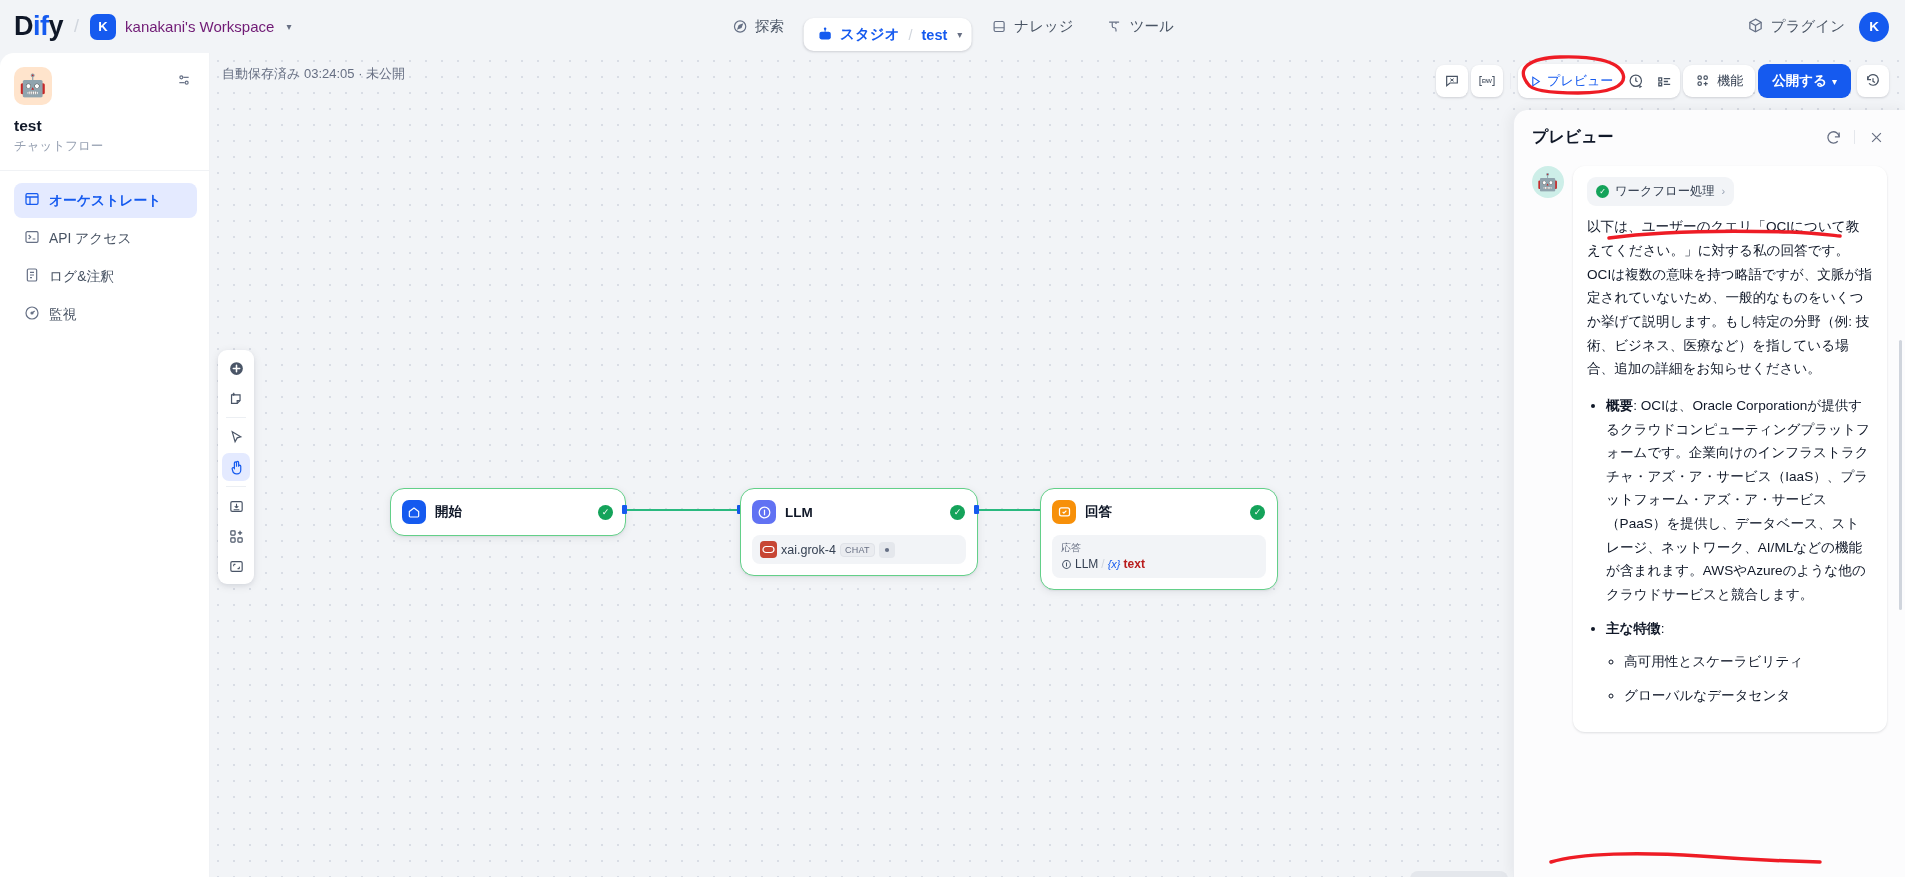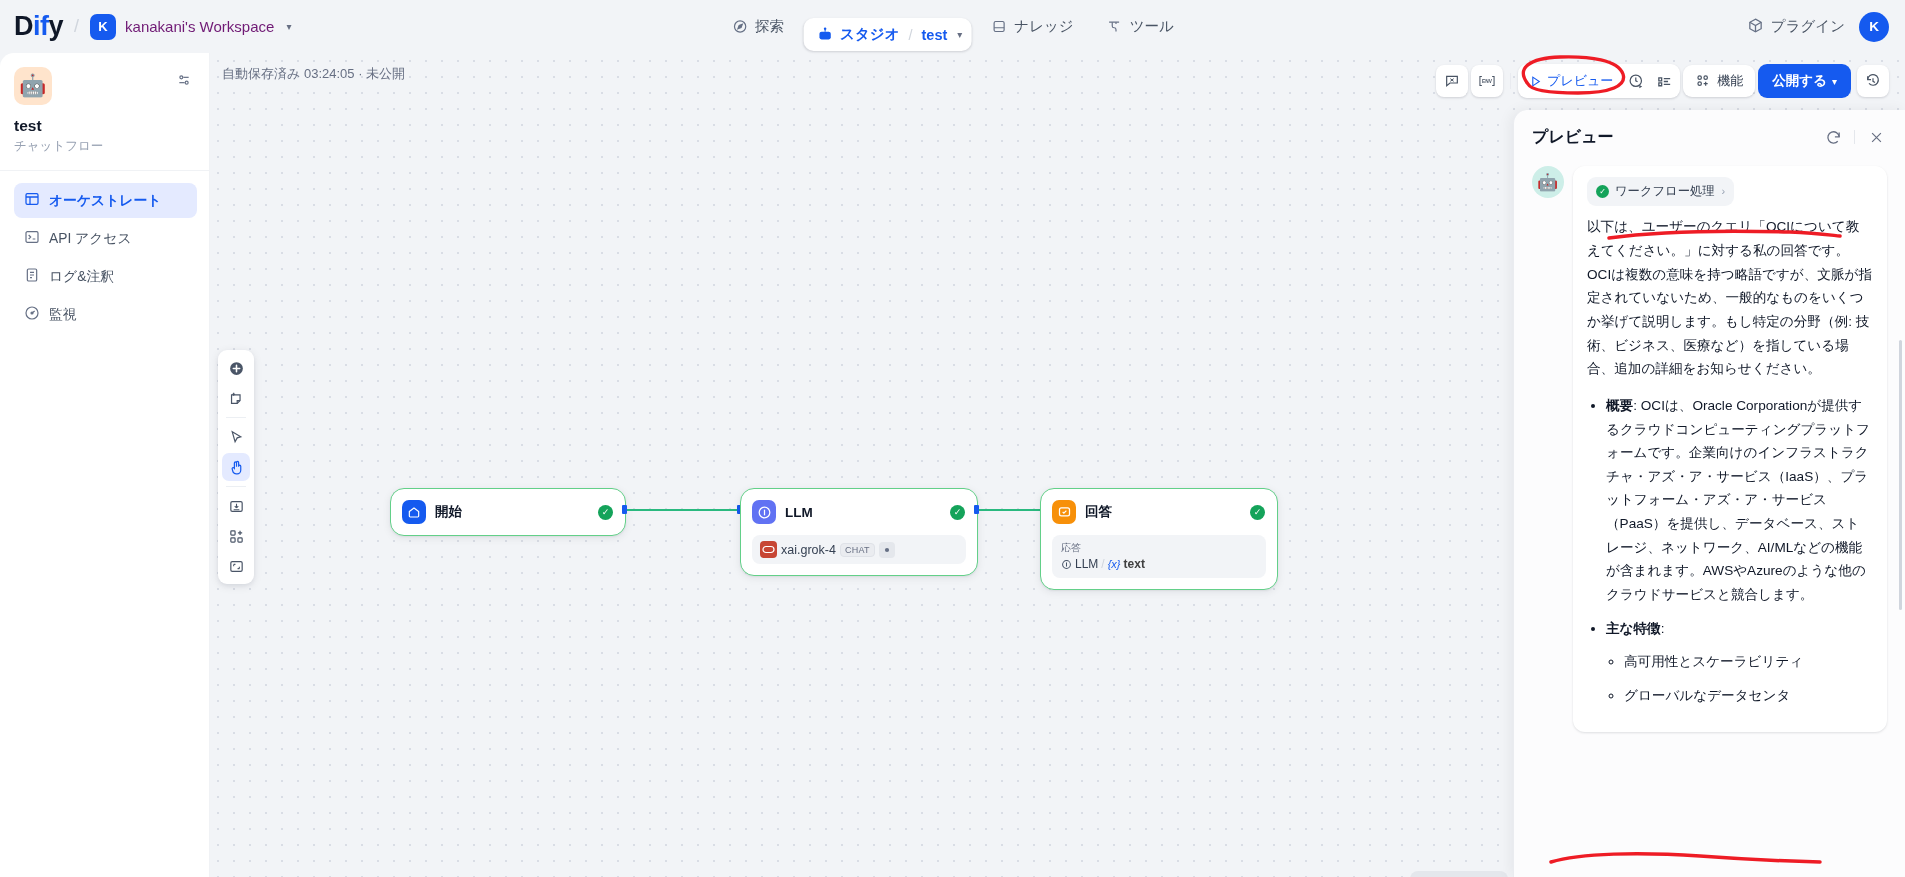--- a/index.html
+++ b/index.html
@@ -168,21 +168,21 @@
     font-size: 9px; color: #676f83; background: #eaecf0; border: 1px solid #dfe2e8;
     border-radius: 4px; padding: 1px 4px; letter-spacing: 0.3px;
   }
   .eye-tag { width: 16px; height: 16px; border-radius: 4px; background: #e4e7ec; display: flex; align-items: center; justify-content: center; }
   .ans-box { background: #f2f4f7; border-radius: 8px; padding: 6px 9px 7px 9px; }
   .ans-label { font-size: 10px; color: #676f83; margin-bottom: 2px; }
   .ans-var { display: flex; align-items: center; gap: 3px; font-size: 12px; }
   .ans-var .vnode { color: #354052; font-weight: 500; }
   .ans-var .vsep { color: #d0d5dd; }
   .ans-var .vx { color: #155aef; font-style: italic; font-size: 11px; }
-  .ans-var .vtext { color: #404040; font-weight: 600; }
+  .ans-var .vtext { color: #b91c1c; font-weight: 600; }
 
   .edge { position: absolute; height: 2px; background: #2ab97f; }
   .edge-dot { position: absolute; width: 5px; height: 9px; background: #155aef; border-radius: 1px; }
 
   
   .minimap {
     position: absolute; left: 1200px; top: 818px; width: 98px; height: 59px;
     background: #e4e7ec; border-radius: 8px; padding: 7px;
   }
 

